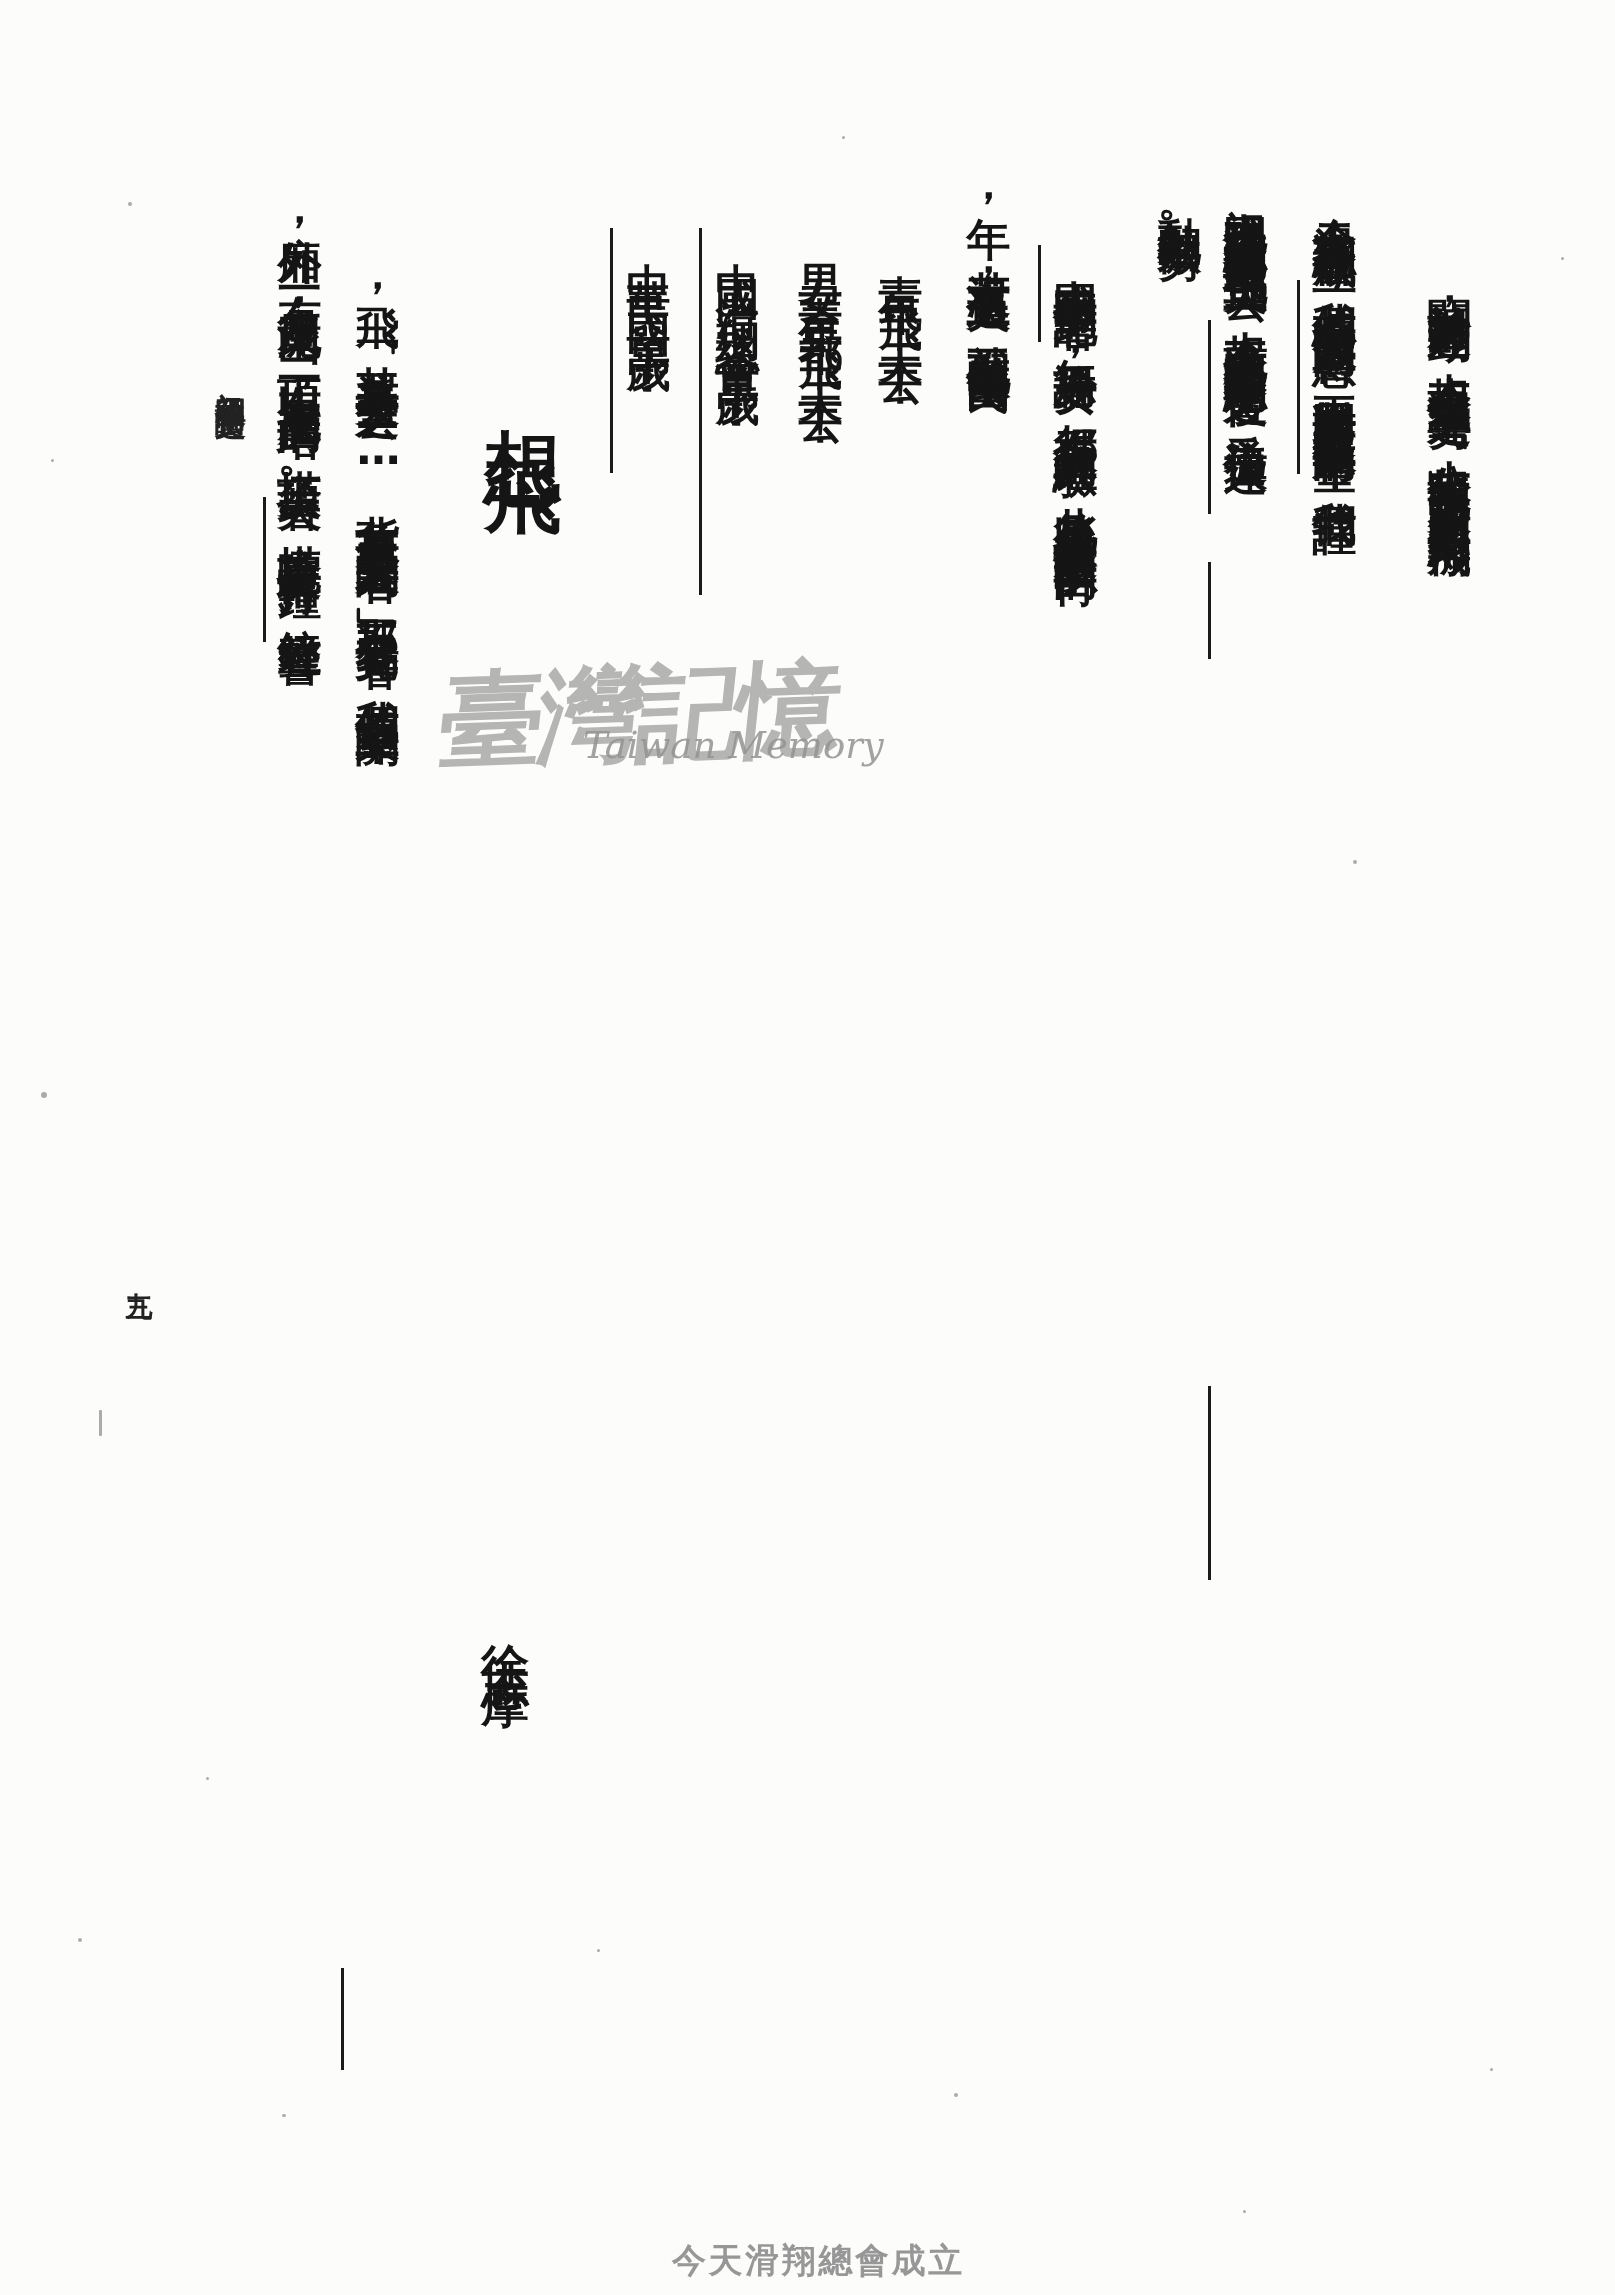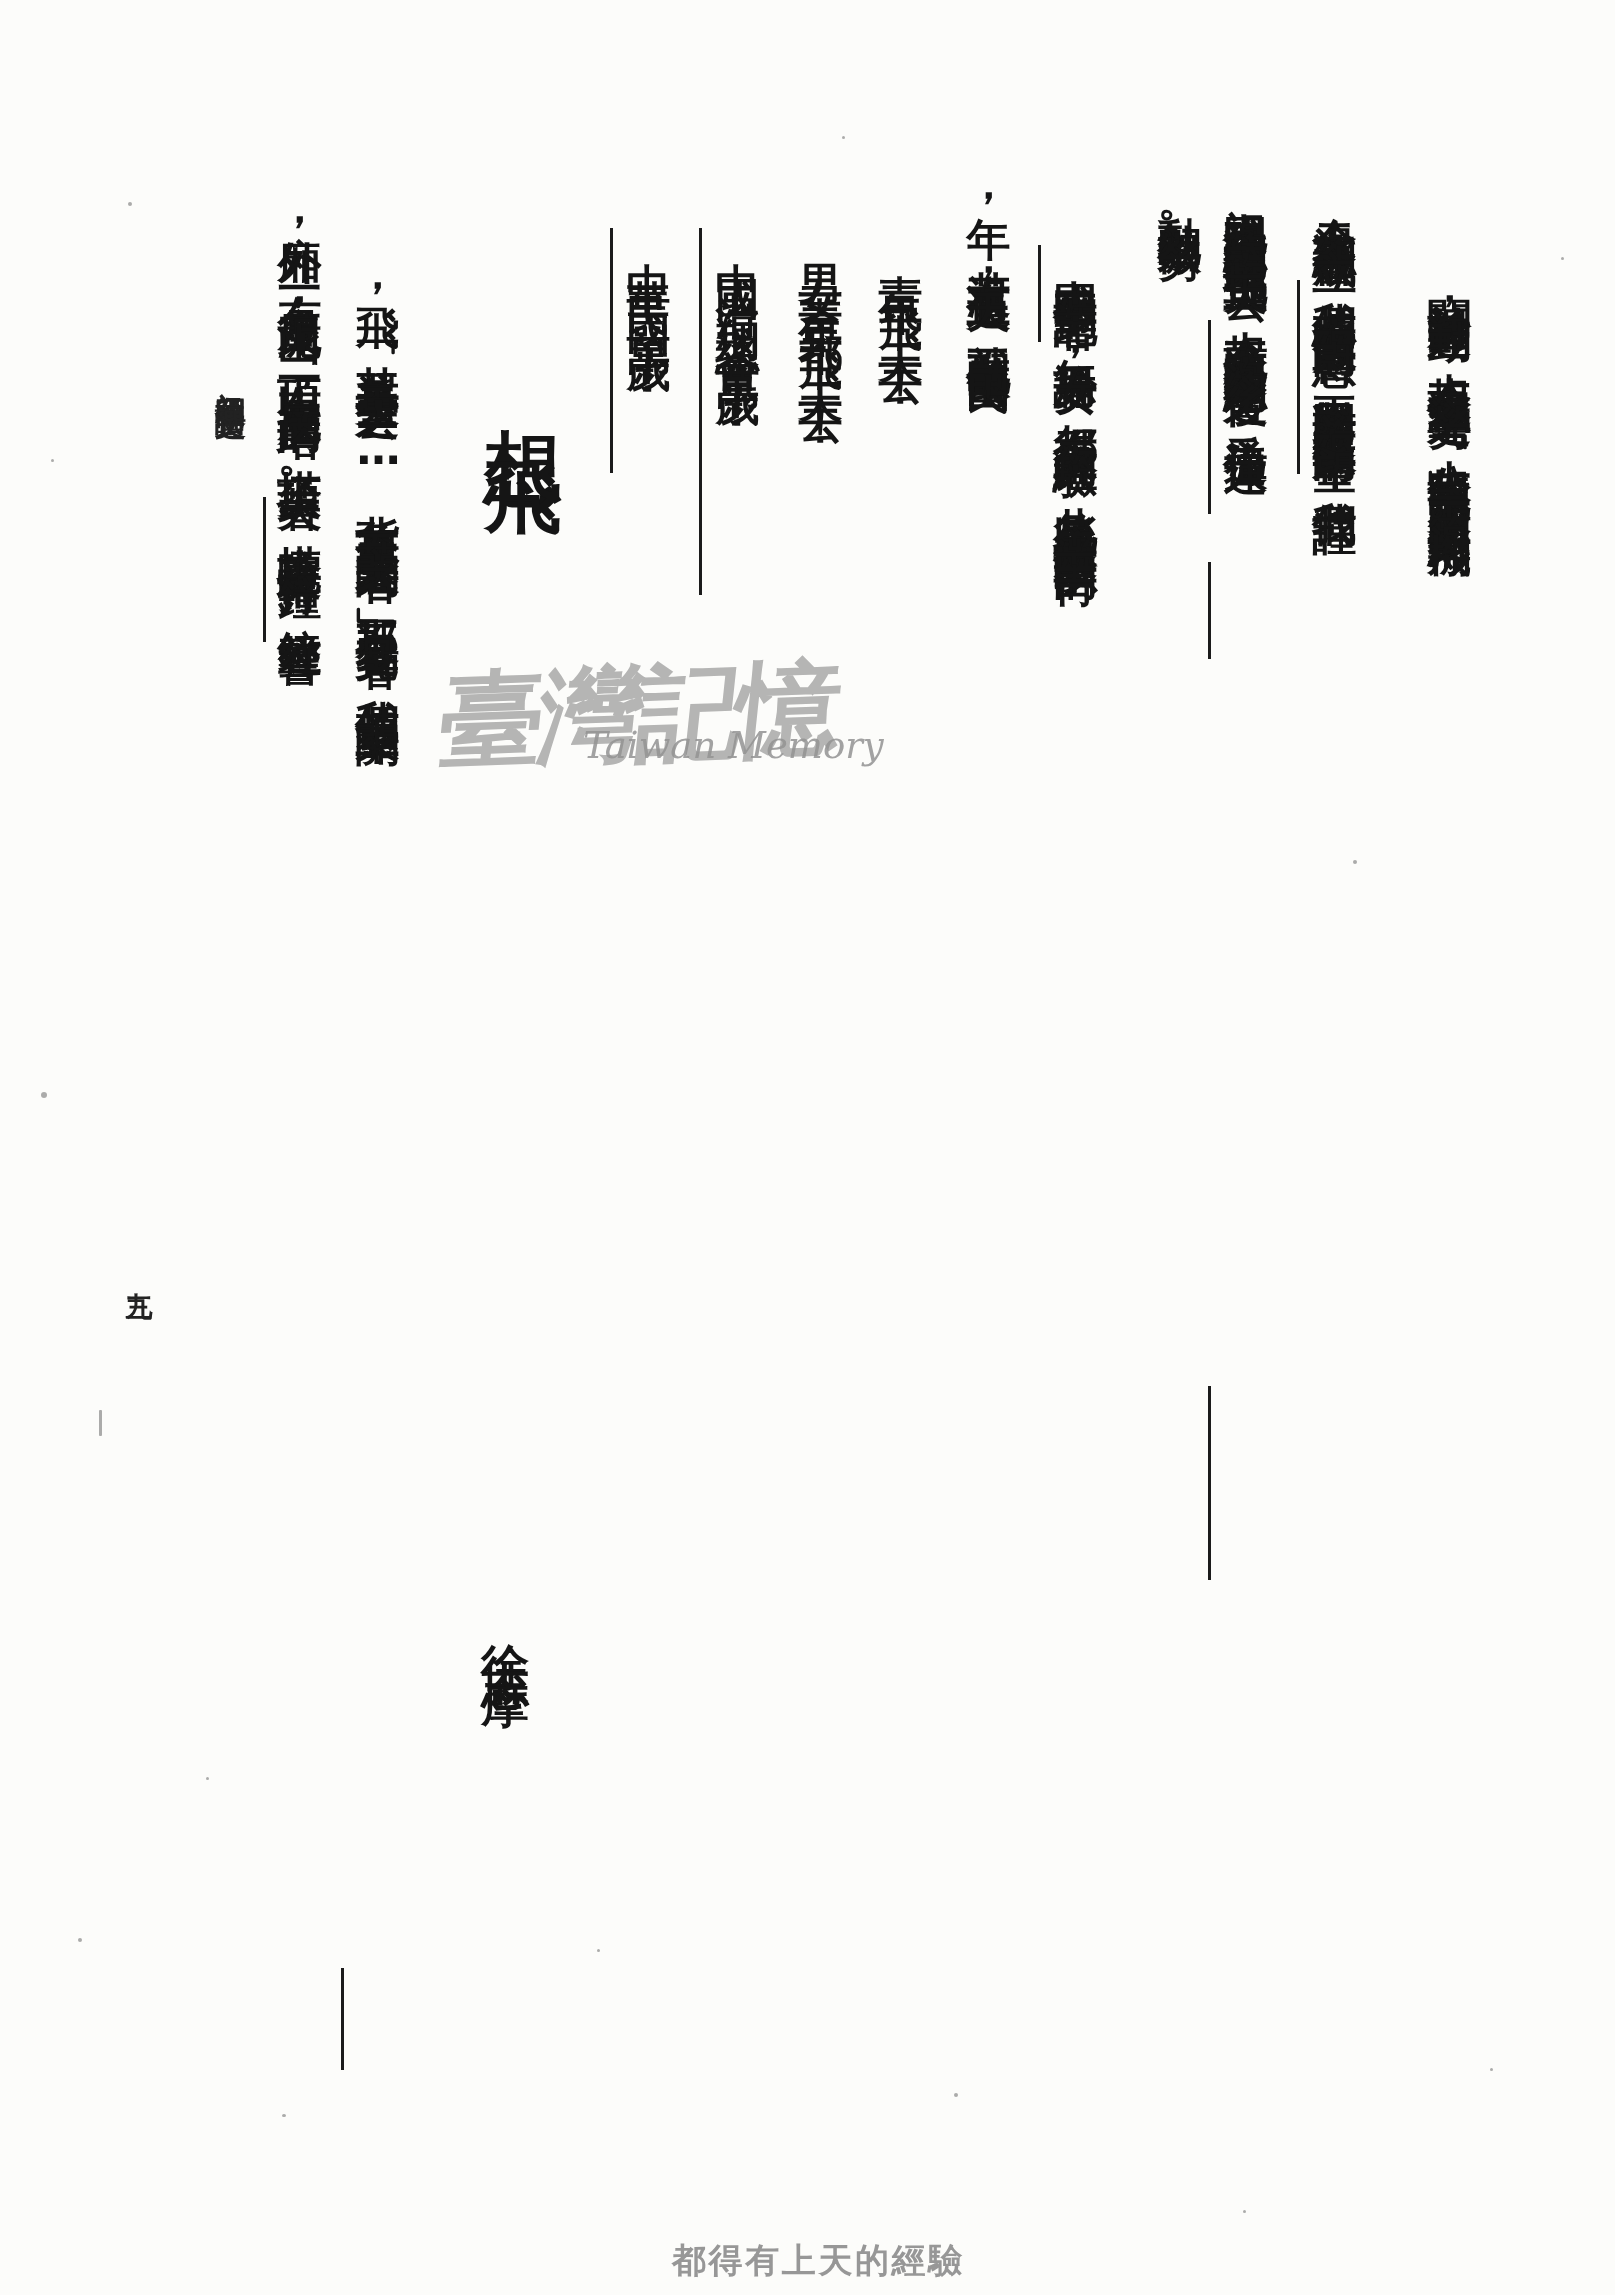--- a/index.html
+++ b/index.html
@@ -80,21 +80,21 @@
   }
   .speck.bar{ border-radius:0.9px; }
 </style>
 </head>
 <body>
 
 <div class="page">
 
   <div class="wm-main">臺灣記憶</div>
   <div class="wm-sub">Taiwan Memory</div>
-  <div class="wm-library">都得有上天的經驗</div>
+  <div class="wm-library">今天滑翔總會成立</div>
 
   <div class="vcol body-col" style="left:1421px; top:264px;">關於滑翔運動，本報會盡倡導之勞，「大公報號」是中國天空上的第一架滑翔機。</div>
   <div class="vcol body-col" style="left:1306px; top:183px;">今天滑翔總會成立，我們心中眞有無限的喜慰，更對國防前途寄有無限的希望。我們謹</div>
   <div class="vcol body-col" style="left:1217px; top:174px;">祝中國滑翔總會把中國靑年都拖上天去，本報人尤願追隨滑翔總會之後，爲這偉大運</div>
   <div class="vcol body-col" style="left:1151px; top:183px;">動勉効微勞。</div>
   <div class="vcol body-col" style="left:1047px; top:245px;">中國靑年們記著：無論男女，都得有上天的經驗；此後凡是大學畢業年齡以下的靑</div>
   <div class="vcol body-col" style="left:960px; top:183px;">年，若沒有上過天，就不配做中國國民！</div>
   <div class="vcol slogan-col" style="left:872px; top:240px;">靑年飛上天去！</div>
   <div class="vcol slogan-col" style="left:792px;  top:228px;">男女靑年都飛上天去！</div>
   <div class="vcol slogan-col" style="left:709px;  top:228px;">中國滑翔總會萬歲！</div>

